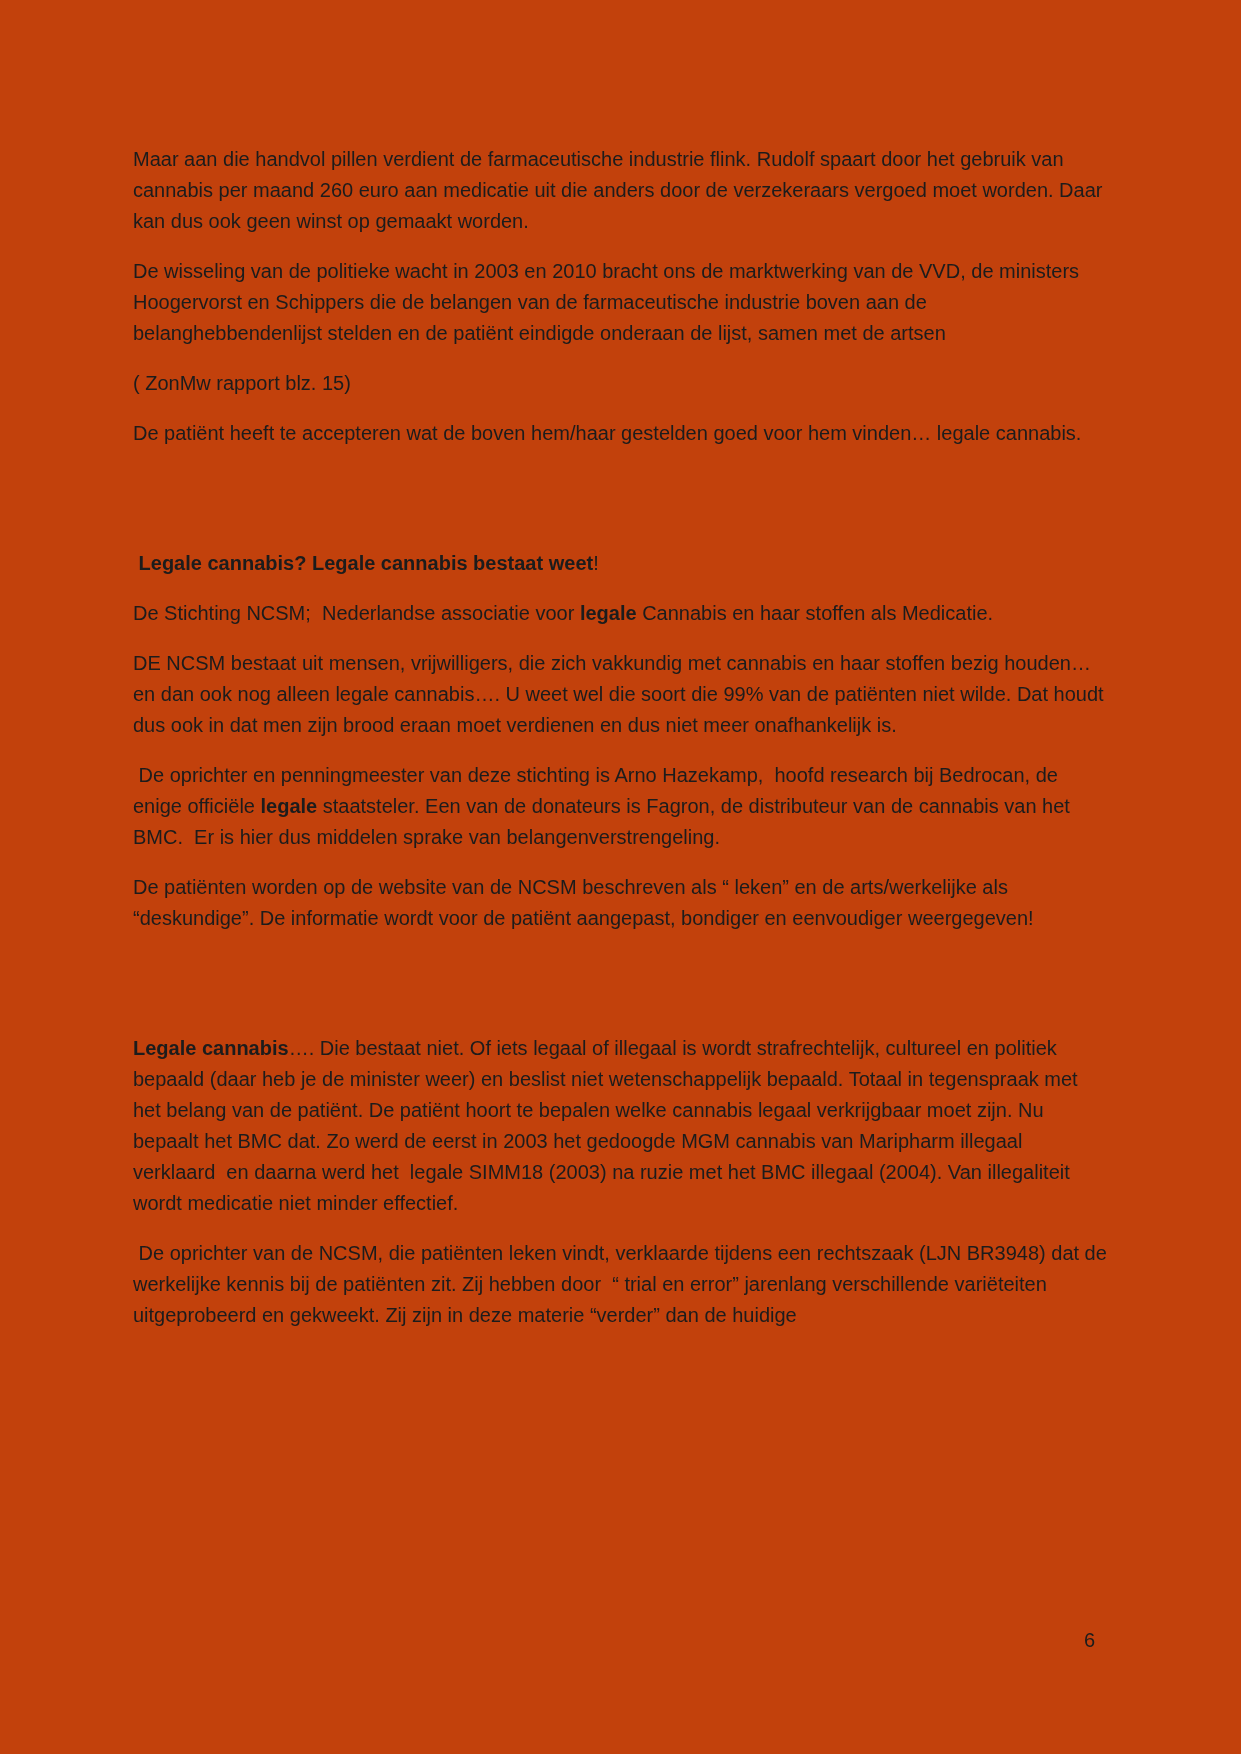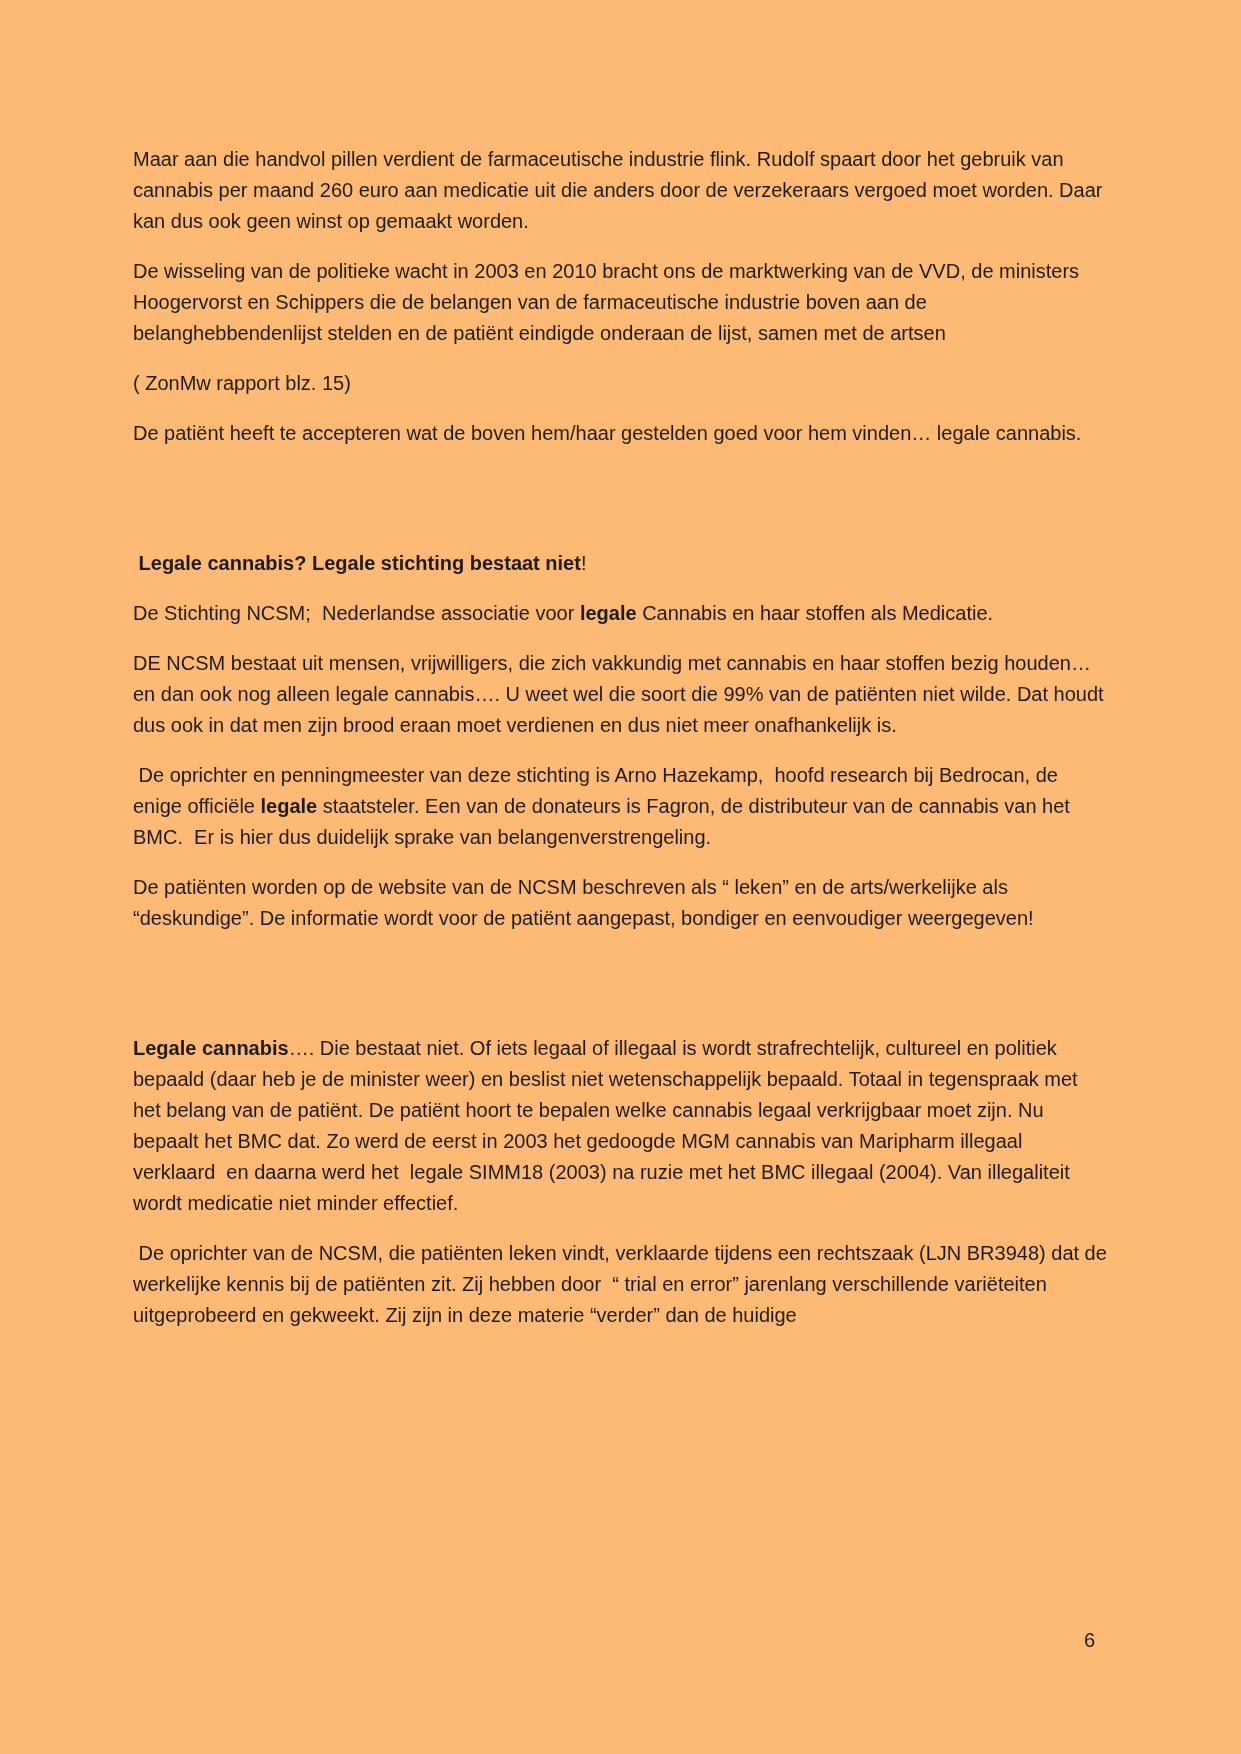--- a/index.html
+++ b/index.html
@@ -4,21 +4,21 @@
 <style>
   html, body {
     margin: 0;
     padding: 0;
     background: #ffffff;
   }
   .page {
     position: relative;
     width: 1241px;
     height: 1754px;
-    background: #fdba74;
+    background: #c2410c;
     overflow: hidden;
     font-family: "Liberation Sans", sans-serif;
   }
   .doc-body {
     position: absolute;
     left: 133px;
     top: 144px;
     width: 975px;
     color: #1c1c1c;
   }
@@ -50,24 +50,24 @@
 <body style="background: rgb(255, 255, 255);">
 
 <div class="page">
   <div class="doc-body" style="color: rgb(28, 28, 28);">
       <p class="para"><span>Maar aan die handvol pillen verdient de farmaceutische industrie flink. Rudolf spaart door het gebruik van cannabis per maand 260 euro aan medicatie uit die anders door de verzekeraars vergoed moet worden. Daar kan dus ook geen winst op gemaakt worden.</span></p>
       <p class="para"><span>De wisseling van de politieke wacht in 2003 en 2010 bracht ons de marktwerking van de VVD, de ministers Hoogervorst en Schippers die de belangen van de farmaceutische industrie boven aan de belanghebbendenlijst stelden en de patiënt eindigde onderaan de lijst, samen met de artsen</span></p>
       <p class="para"><span>( ZonMw rapport blz. 15)</span></p>
       <p class="para"><span>De patiënt heeft te accepteren wat de boven hem/haar gestelden goed voor hem vinden… legale cannabis.</span></p>
       <p class="para empty"></p>
       <p class="para empty"></p>
-      <p class="para"><span class="bold"> Legale cannabis? Legale stichting bestaat niet</span><span>!</span></p>
+      <p class="para"><span class="bold"> Legale cannabis? Legale cannabis bestaat weet</span><span>!</span></p>
       <p class="para"><span>De Stichting NCSM;  Nederlandse associatie voor </span><span class="bold">legale</span><span> Cannabis en haar stoffen als Medicatie.</span></p>
       <p class="para"><span>DE NCSM bestaat uit mensen, vrijwilligers, die zich vakkundig met cannabis en haar stoffen bezig houden…en dan ook nog alleen legale cannabis…. U weet wel die soort die 99% van de patiënten niet wilde. Dat houdt dus ook in dat men zijn brood eraan moet verdienen en dus niet meer onafhankelijk is.</span></p>
-      <p class="para"><span> De oprichter en penningmeester van deze stichting is Arno Hazekamp,  hoofd research bij Bedrocan, de enige officiële </span><span class="bold">legale</span><span> staatsteler. Een van de donateurs is Fagron, de distributeur van de cannabis van het BMC.  Er is hier dus duidelijk sprake van belangenverstrengeling.</span></p>
+      <p class="para"><span> De oprichter en penningmeester van deze stichting is Arno Hazekamp,  hoofd research bij Bedrocan, de enige officiële </span><span class="bold">legale</span><span> staatsteler. Een van de donateurs is Fagron, de distributeur van de cannabis van het BMC.  Er is hier dus middelen sprake van belangenverstrengeling.</span></p>
       <p class="para"><span>De patiënten worden op de website van de NCSM beschreven als “ leken” en de arts/werkelijke als “deskundige”. De informatie wordt voor de patiënt aangepast, bondiger en eenvoudiger weergegeven!</span></p>
       <p class="para empty"></p>
       <p class="para empty"></p>
       <p class="para"><span class="bold">Legale cannabis</span><span>…. Die bestaat niet. Of iets legaal of illegaal is wordt strafrechtelijk, cultureel en politiek bepaald (daar heb je de minister weer) en beslist niet wetenschappelijk bepaald. Totaal in tegenspraak met het belang van de patiënt. De patiënt hoort te bepalen welke cannabis legaal verkrijgbaar moet zijn. Nu bepaalt het BMC dat. Zo werd de eerst in 2003 het gedoogde MGM cannabis van Maripharm illegaal verklaard  en daarna werd het  legale SIMM18 (2003) na ruzie met het BMC illegaal (2004). Van illegaliteit wordt medicatie niet minder effectief.</span></p>
       <p class="para"><span> De oprichter van de NCSM, die patiënten leken vindt, verklaarde tijdens een rechtszaak (LJN BR3948) dat de werkelijke kennis bij de patiënten zit. Zij hebben door  “ trial en error” jarenlang verschillende variëteiten uitgeprobeerd en gekweekt. Zij zijn in deze materie “verder” dan de huidige</span></p>
     </div>
   <div class="page-number">6</div>
 </div>
 
 </body></html>

